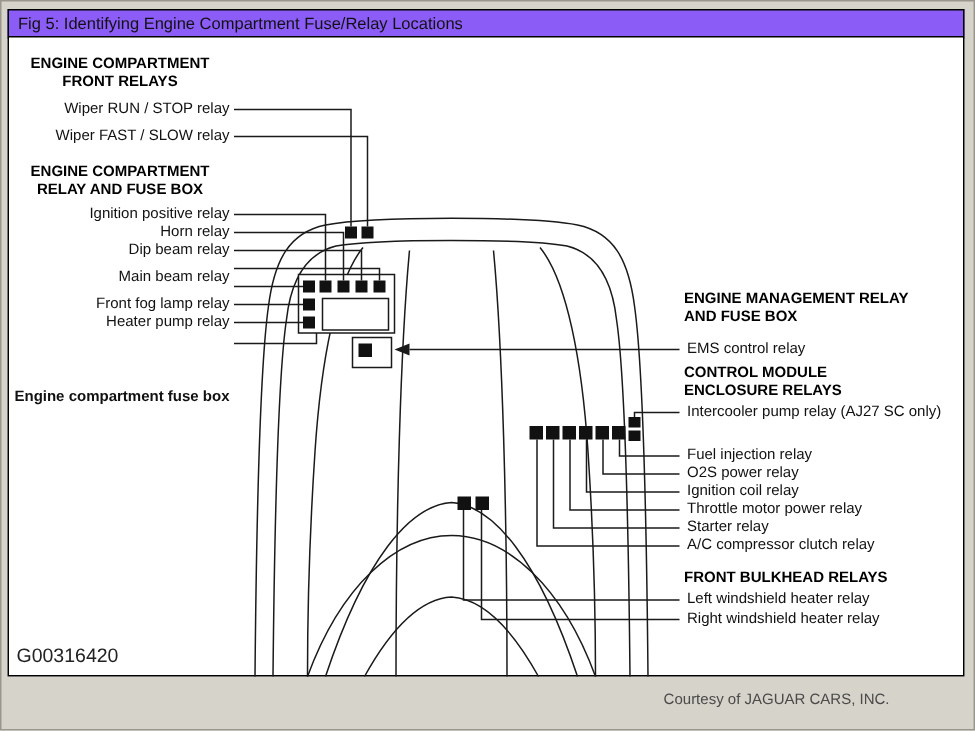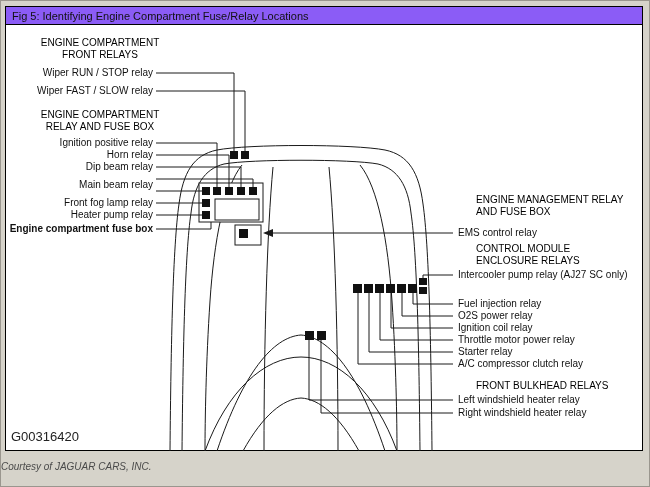--- a/index.html
+++ b/index.html
@@ -4,26 +4,26 @@
 <style>
   html,body{margin:0;padding:0;}
   body{font-family:"Liberation Sans", sans-serif; background:#ffffff;}
   .page{position:relative; width:650px; height:487px; background:#d6d3ca; overflow:hidden; border:1px solid #9a968e; box-sizing:border-box;}
   .titlebar{position:absolute; left:4px; top:5px; width:630px; height:18px; border:1px solid #000; background:#8b5cf6; display:flex; align-items:center; padding-left:6px; font-size:11px; color:#111;}
   .canvas{position:absolute; left:4px; top:23px; width:636px; height:425px; background:#ffffff; border:1px solid #000;}
   .diagram{position:absolute; left:0; top:0; width:650px; height:487px;}
   .lbl{position:absolute; font-size:10px; line-height:11px; color:#111; white-space:nowrap;}
   .lbl-left{left:4px; width:148px; text-align:right;}
   .lbl-right{left:457px; text-align:left;}
-  .hdg{position:absolute; font-size:10px; line-height:12px; font-weight:normal; color:#000; white-space:nowrap;margin-left:20px;}
+  .hdg{position:absolute; font-size:10px; line-height:12px; font-weight:bold; color:#000; white-space:nowrap;}
   .hdg-left{left:4px; width:150px; text-align:center;}
   .hdg-right{left:455px; text-align:left;}
-  .bold{font-weight:bold;}
+  .bold{font-weight:bold;margin-top:36px;}
   .figure-id{position:absolute; left:10px; top:428px; font-size:13px; color:#222;}
-  .courtesy{position:absolute; left:0; top:460px; width:592px; text-align:left; font-size:10px; color:#4a4a4a;font-style:italic;}
+  .courtesy{position:absolute; left:0; top:460px; width:592px; text-align:right; font-size:10px; color:#4a4a4a;}
 </style>
 </head>
 <body>
 
 <div class="page">
 
   <div class="titlebar">
     <span>Fig 5: Identifying Engine Compartment Fuse/Relay Locations</span>
   </div>
 

